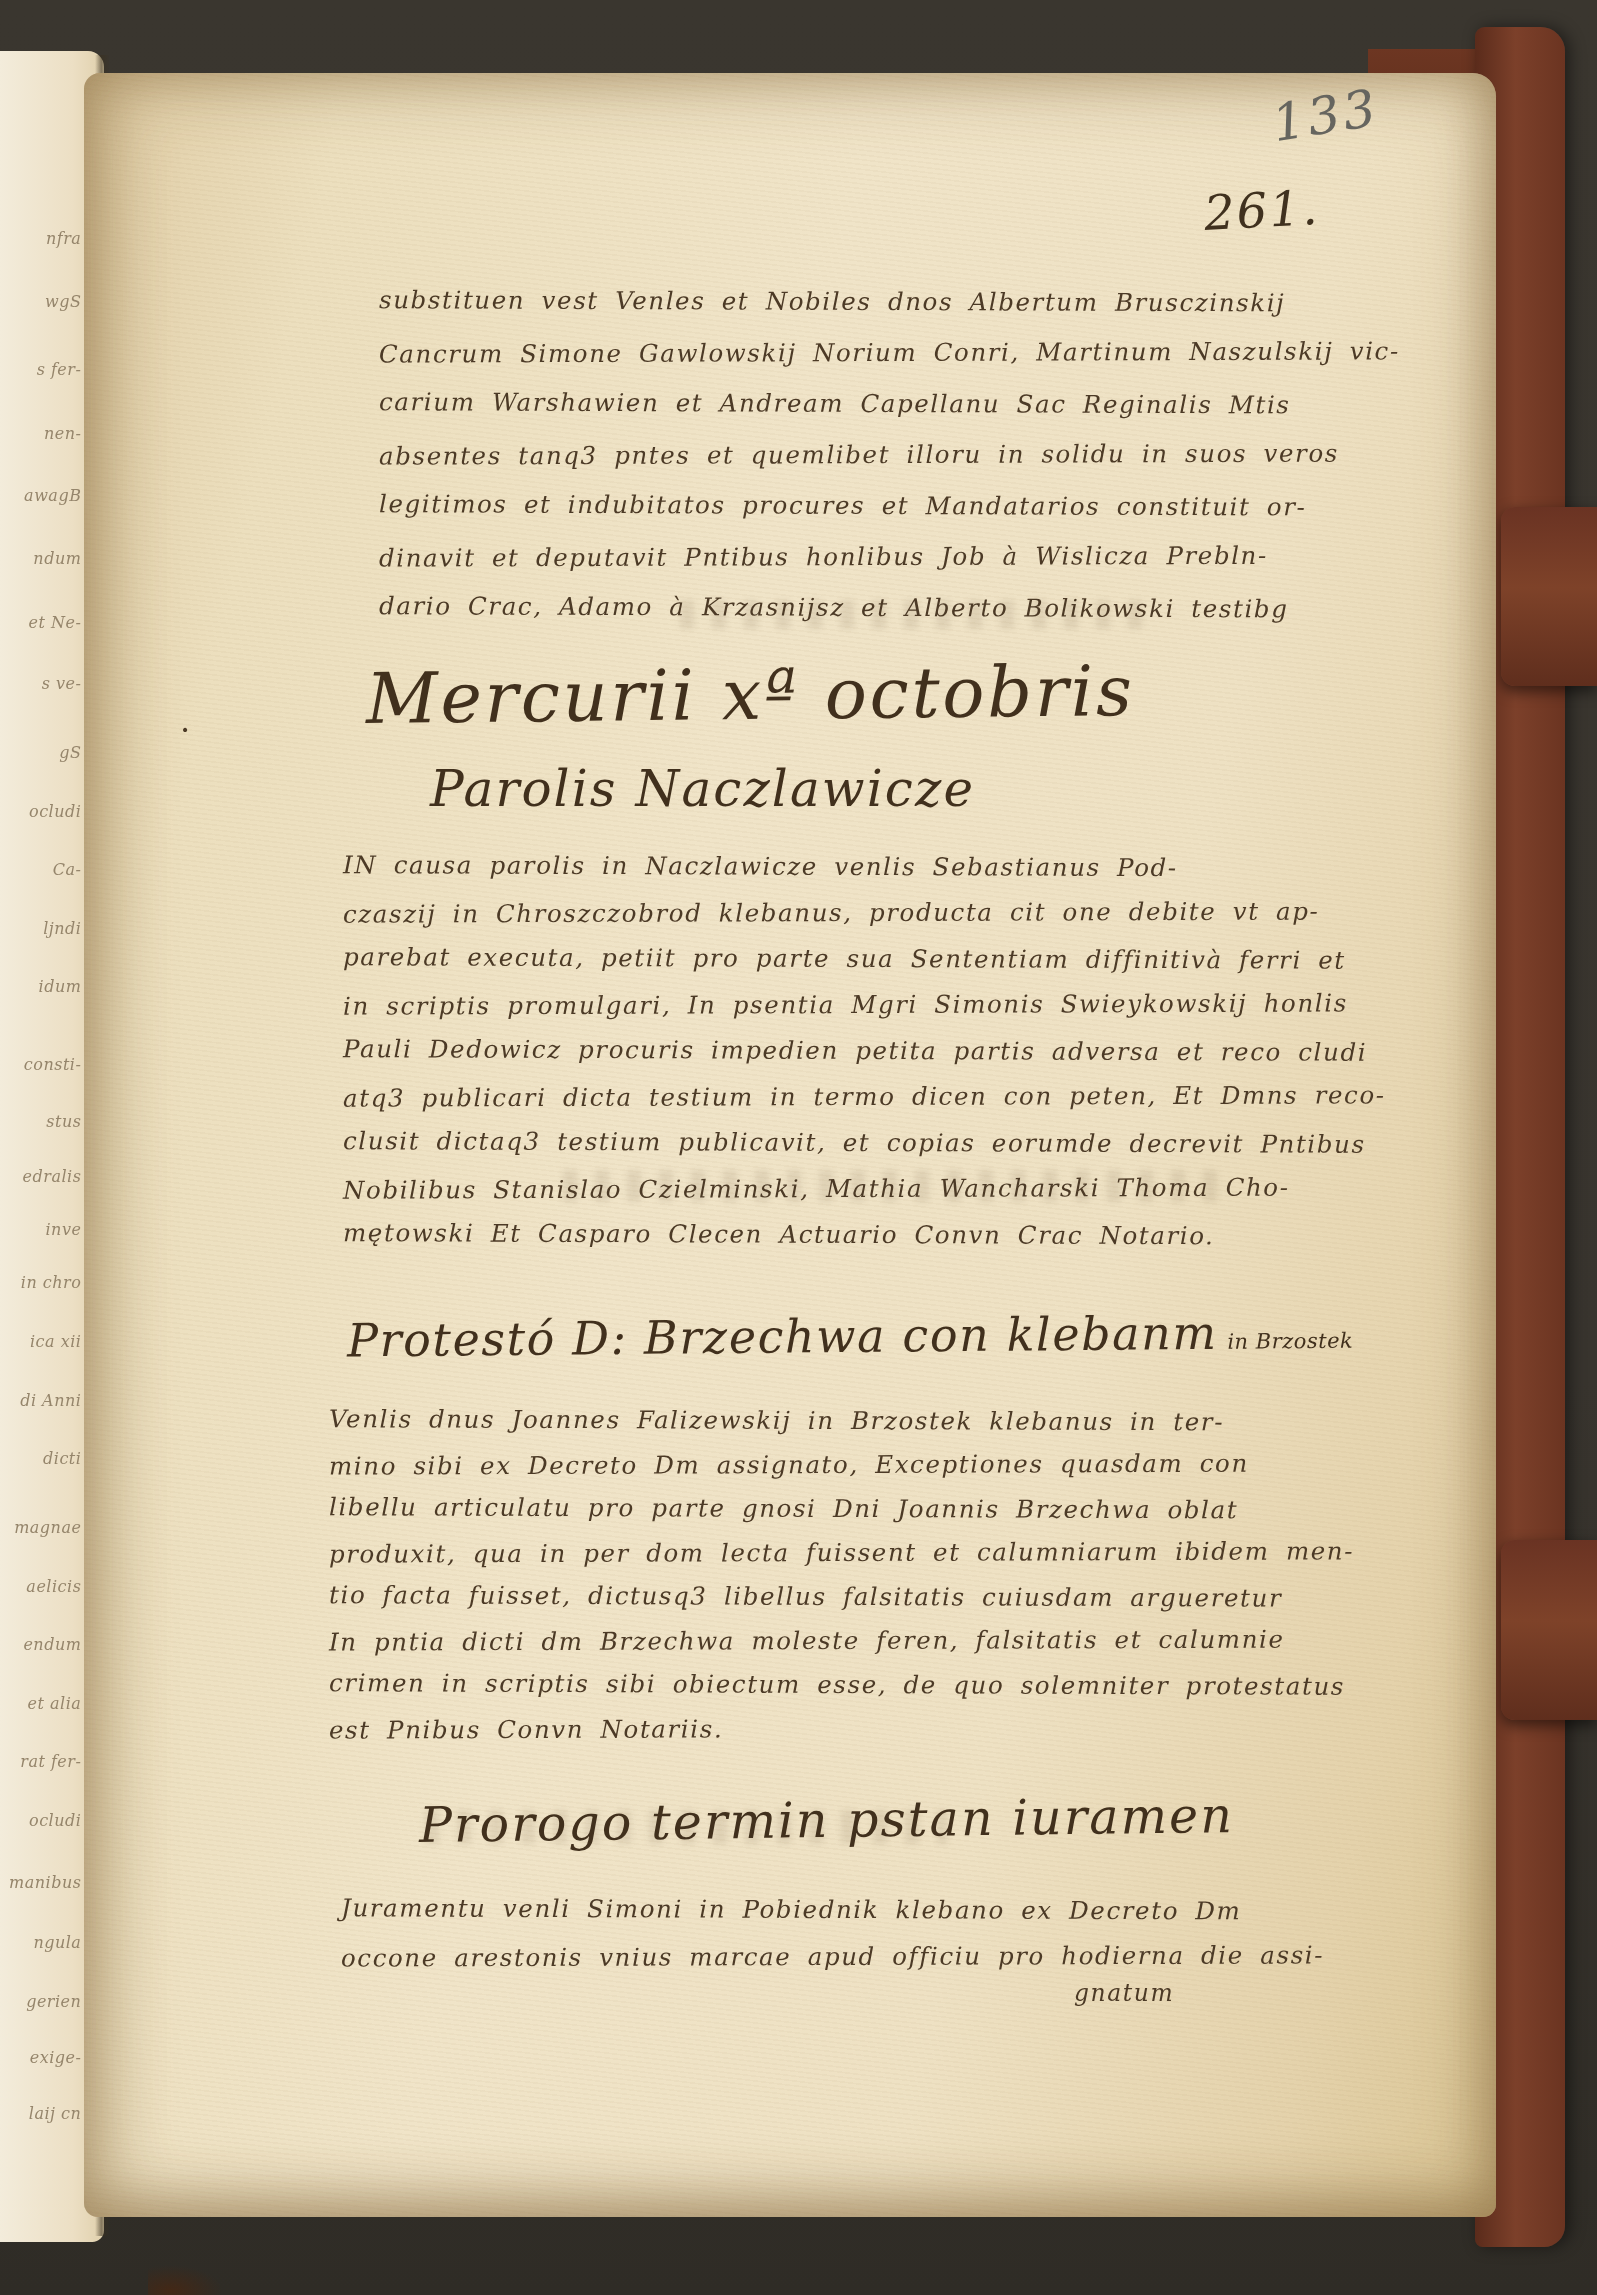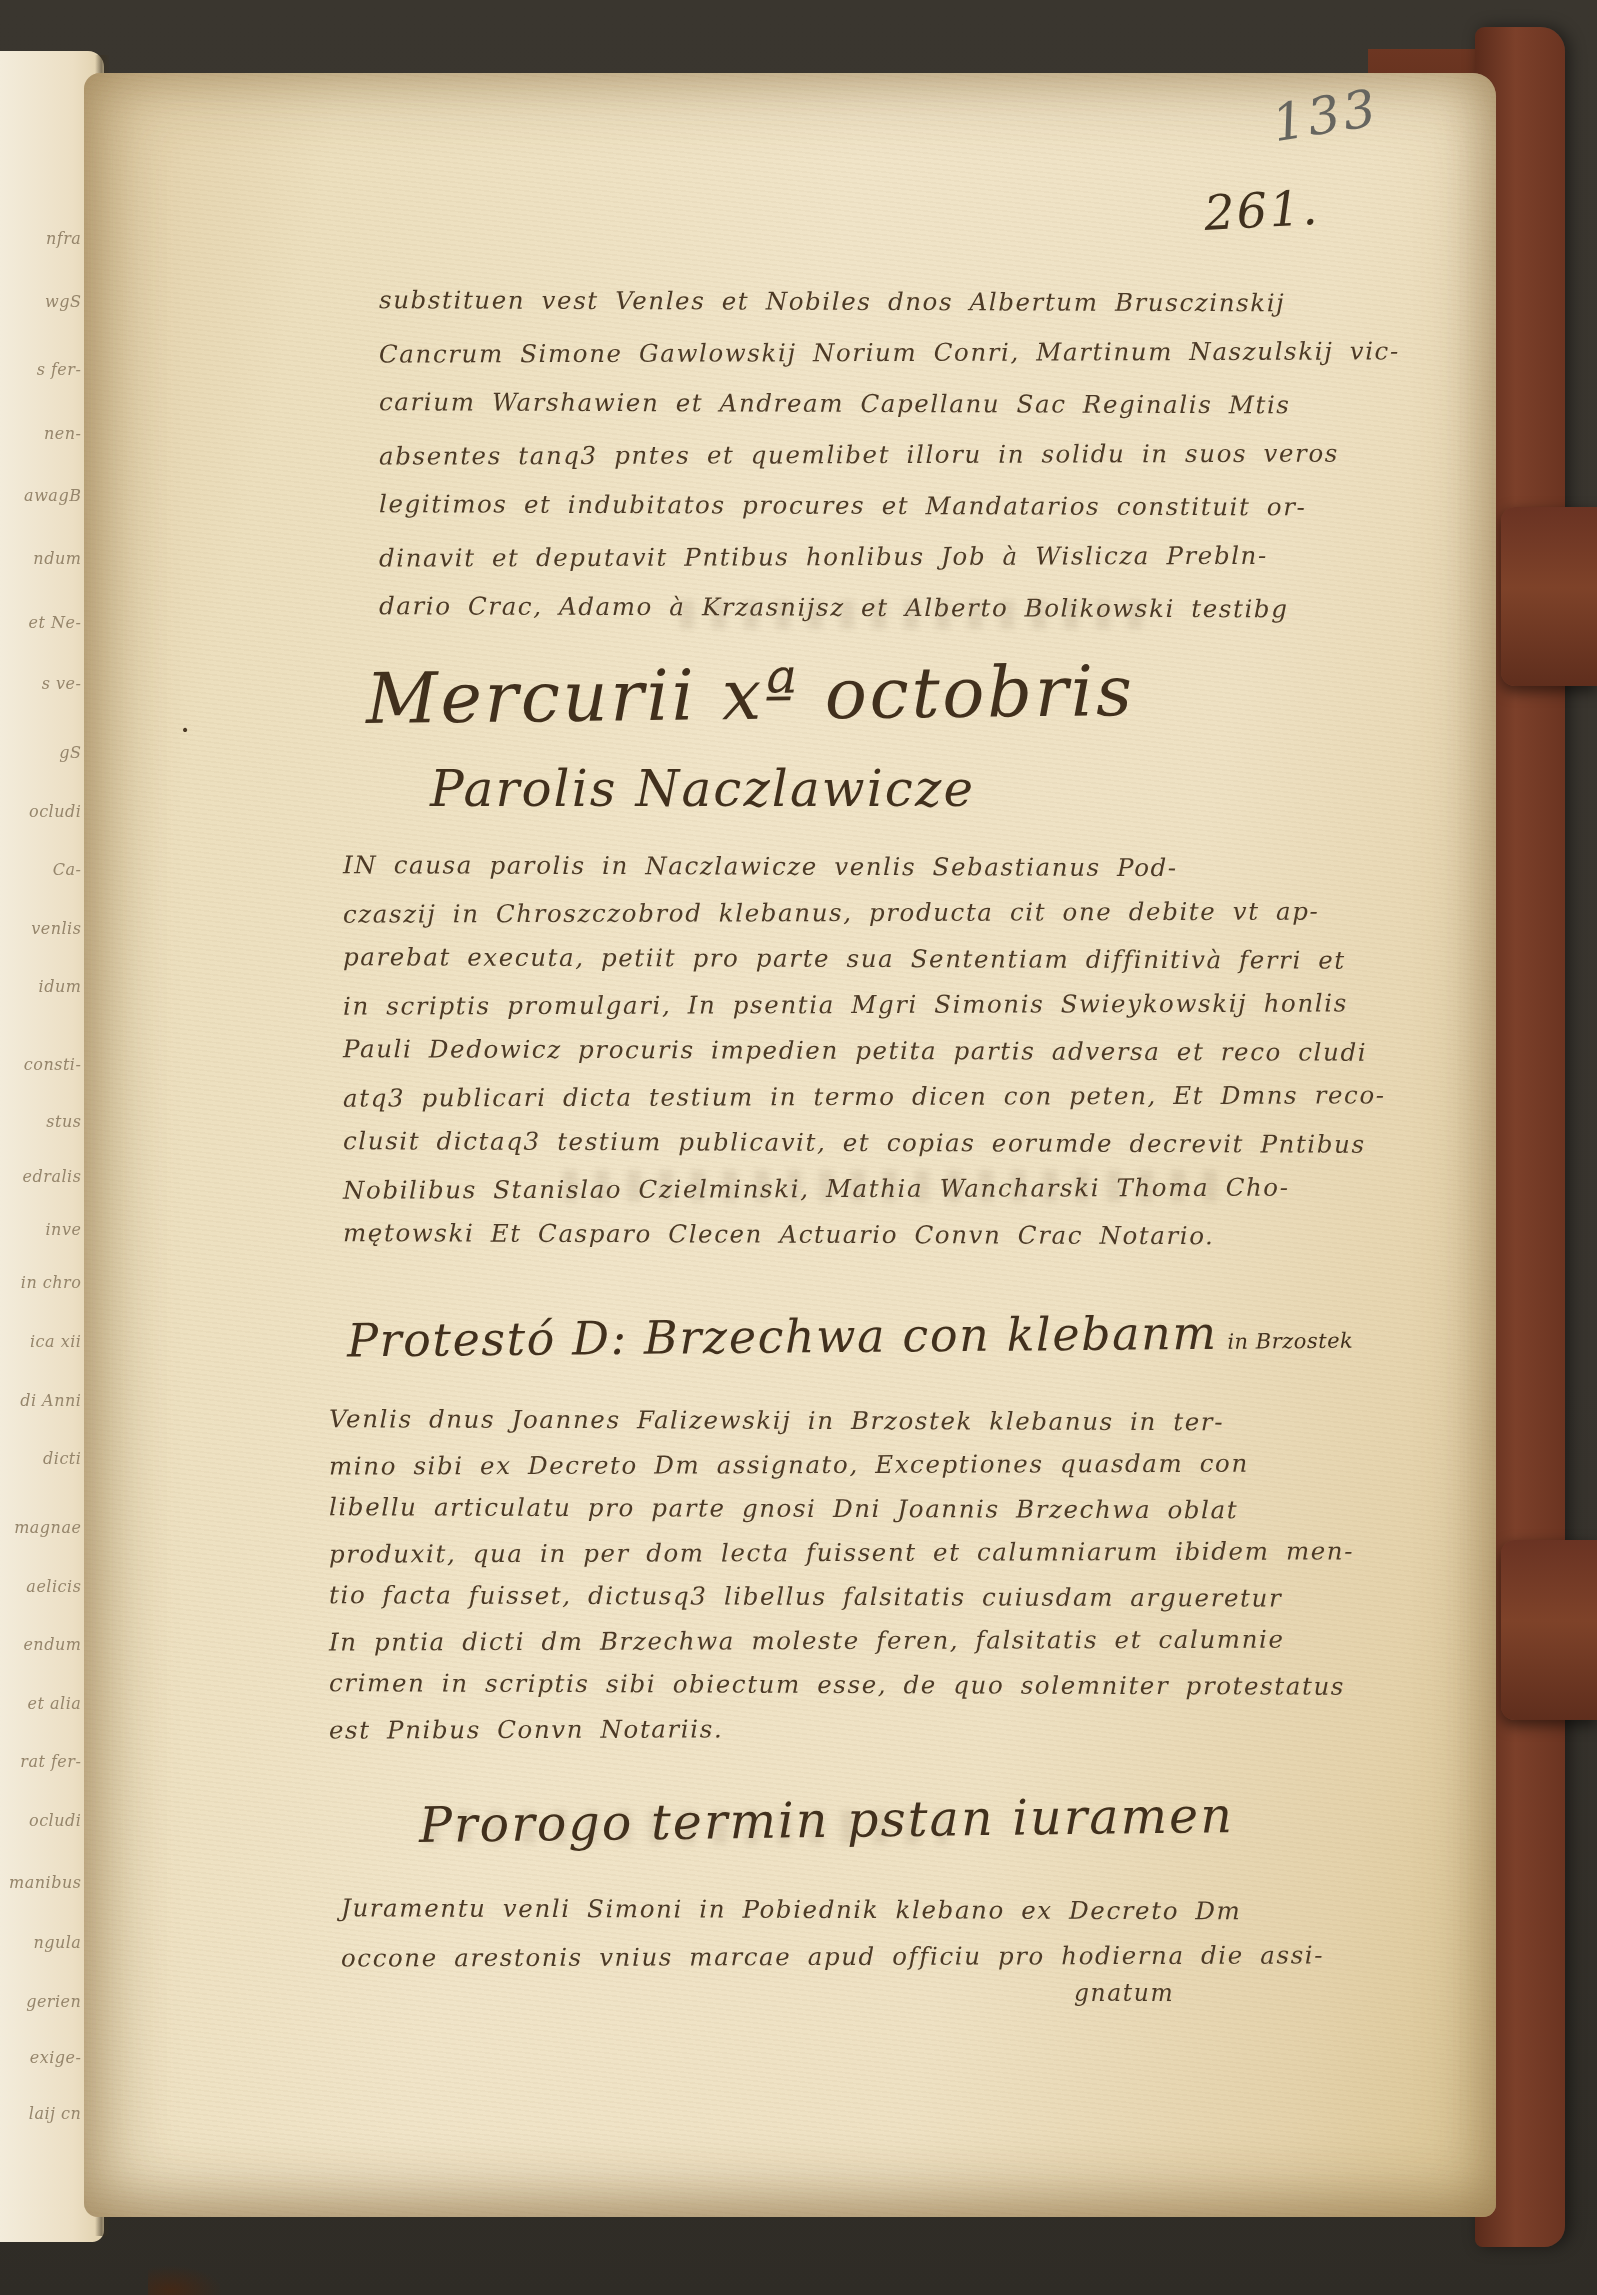--- a/index.html
+++ b/index.html
@@ -92,21 +92,21 @@
       <span style="top: 292px;">wgS</span>
       <span style="top: 360px;">s fer-</span>
       <span style="top: 424px;">nen-</span>
       <span style="top: 486px;">awagB</span>
       <span style="top: 549px;">ndum</span>
       <span style="top: 613px;">et Ne-</span>
       <span style="top: 674px;">s ve-</span>
       <span style="top: 743px;">gS</span>
       <span style="top: 802px;">ocludi</span>
       <span style="top: 860px;">Ca-</span>
-      <span style="top: 919px;">venlis</span>
+      <span style="top: 919px;">ljndi</span>
       <span style="top: 977px; font-style: italic;">idum</span>
       <span style="top: 1036px; margin-top: 19px;">consti-</span>
       <span style="top: 1112px;">stus</span>
       <span style="top: 1167px;">edralis</span>
       <span style="top: 1220px;">inve</span>
       <span style="top: 1273px;">in chro</span>
       <span style="top: 1332px;">ica xii</span>
       <span style="top: 1391px;">di Anni</span>
       <span style="top: 1449px;">dicti</span>
       <span style="top: 1518px;">magnae</span>

